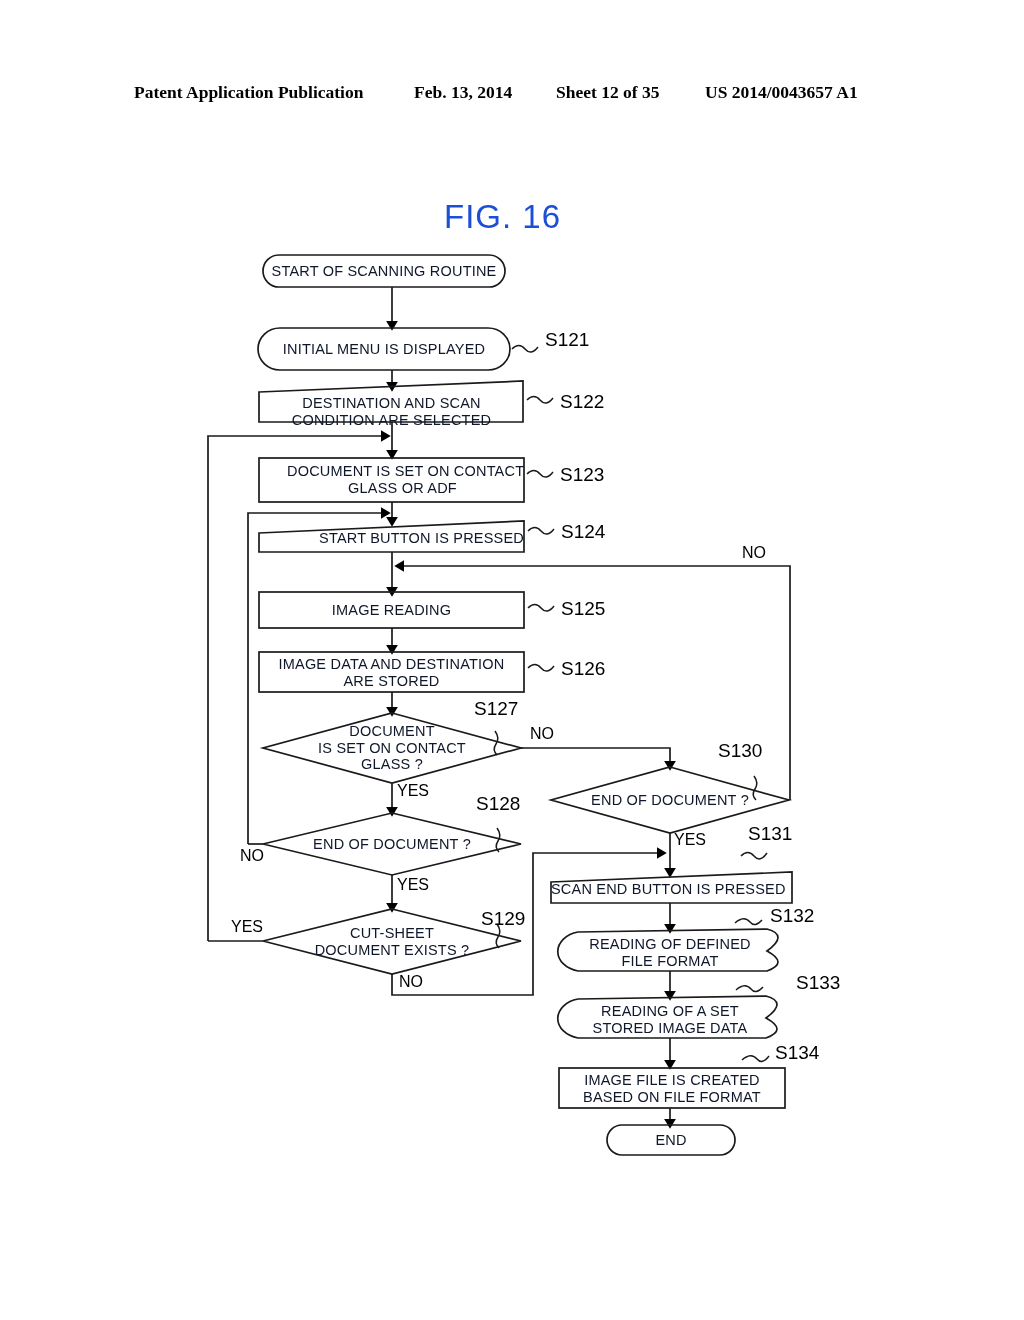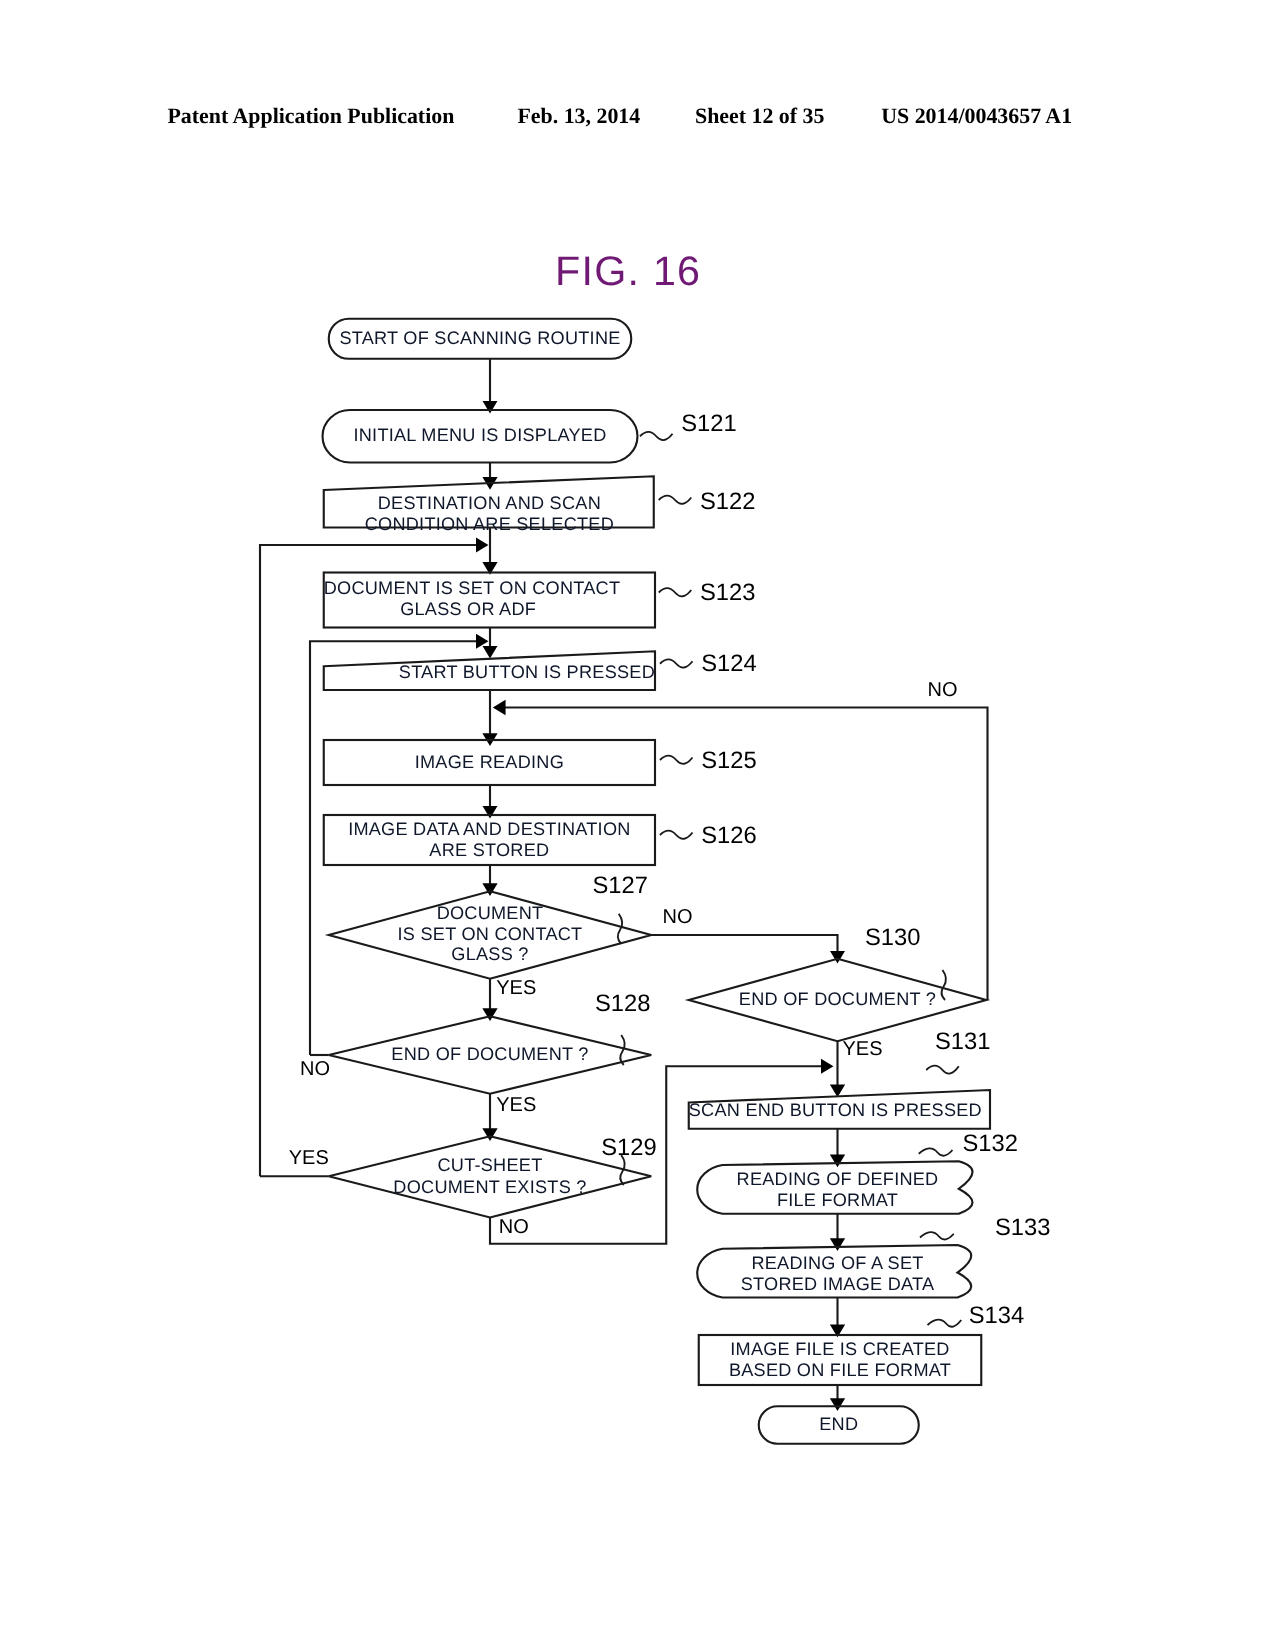--- a/index.html
+++ b/index.html
@@ -43,21 +43,21 @@
   .hdr-num   { left: 705px; }
 
   
   #fig-title {
     position: absolute;
     left: 444px;
     top: 198px;
     font-family: "Liberation Sans", sans-serif;
     font-size: 33px;
     letter-spacing: 1px;
-    color: #701a75;
+    color: #1d4ed8;
     white-space: nowrap;
   }
 
   
   #diagram {
     position: absolute;
     left: 0;
     top: 0;
     width: 1024px;
     height: 1320px;
@@ -237,21 +237,21 @@
 
   <div class="node-text" style="left:263px; top:263px; width:242px;">START OF SCANNING ROUTINE</div>
 
   <div class="node-text" style="left:270px; top:341px; width:228px;">INITIAL MENU IS DISPLAYED</div>
 
   <div style="position:absolute; left:259px; top:395px; width:265px;">
     <div class="node-text" style="position:static;">DESTINATION AND SCAN</div>
     <div class="node-text" style="position:static;">CONDITION ARE SELECTED</div>
   </div>
 
-  <div style="position:absolute; left:259px; top:463px; width:231px;">
+  <div style="position:absolute; left:259px; top:463px; width:231px;padding-left:28px;">
     <div class="node-text" style="position:static;">DOCUMENT IS SET ON CONTACT</div>
     <div class="node-text" style="position:static;">GLASS OR ADF</div>
   </div>
 
   <div class="node-text" style="left:259px; top:530px; width:265px;text-align:right;">START BUTTON IS PRESSED</div>
 
   <div class="node-text" style="left:259px; top:602px; width:265px;">IMAGE READING</div>
 
   <div style="position:absolute; left:259px; top:656px; width:265px;">
     <div class="node-text" style="position:static;">IMAGE DATA AND DESTINATION</div>
@@ -294,21 +294,21 @@
 
   <div class="step-label" style="left:545px; top:329px;">S121</div>
   <div class="step-label" style="left:560px; top:391px;">S122</div>
   <div class="step-label" style="left:560px; top:464px;">S123</div>
   <div class="step-label" style="left:561px; top:521px;">S124</div>
   <div class="step-label" style="left:561px; top:598px;">S125</div>
   <div class="step-label" style="left:561px; top:658px;">S126</div>
   <div class="step-label" style="left:474px; top:698px;">S127</div>
   <div class="step-label" style="left:476px; top:793px;">S128</div>
   <div class="step-label" style="left:481px; top:908px;">S129</div>
-  <div class="step-label" style="left:692px; top:740px;">S130</div>
+  <div class="step-label" style="left:718px; top:740px;">S130</div>
   <div class="step-label" style="left:748px; top:823px;">S131</div>
   <div class="step-label" style="left:770px; top:905px;">S132</div>
   <div class="step-label" style="left:796px; top:972px;">S133</div>
   <div class="step-label" style="left:775px; top:1042px;">S134</div>
 
   <div class="edge-label" style="left:742px; top:544px;">NO</div>
   <div class="edge-label" style="left:530px; top:725px;">NO</div>
   <div class="edge-label" style="left:397px; top:782px;">YES</div>
   <div class="edge-label" style="left:240px; top:847px;">NO</div>
   <div class="edge-label" style="left:397px; top:876px;">YES</div>

